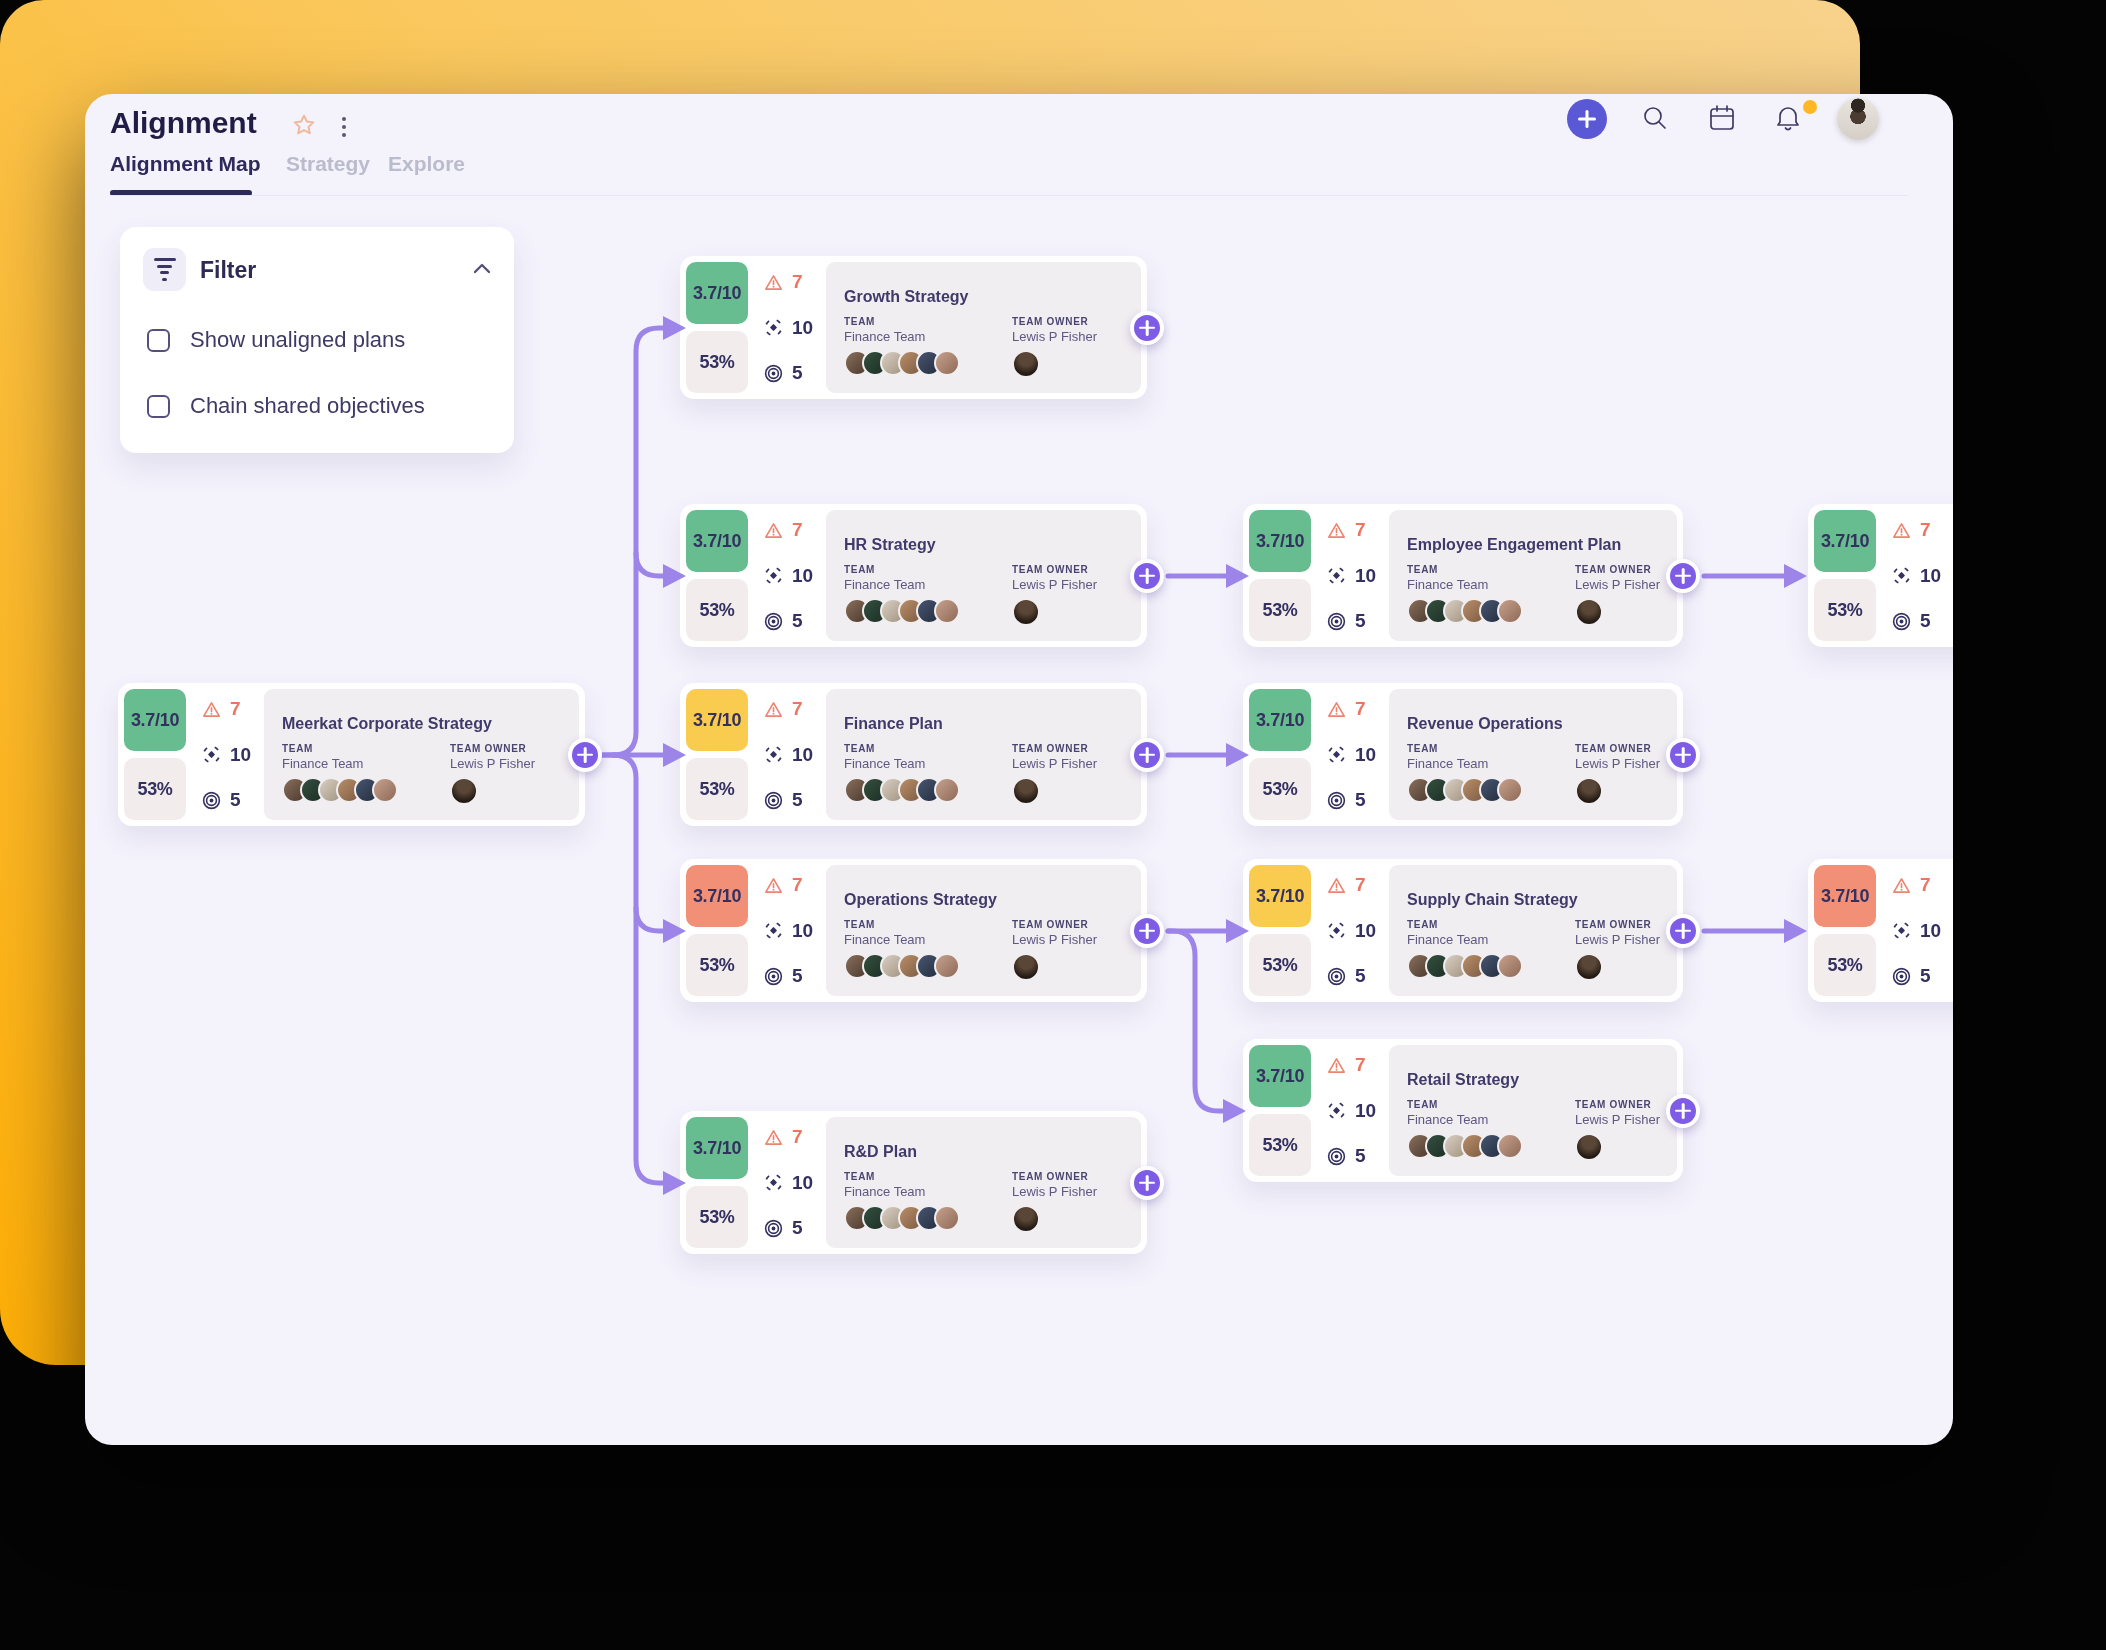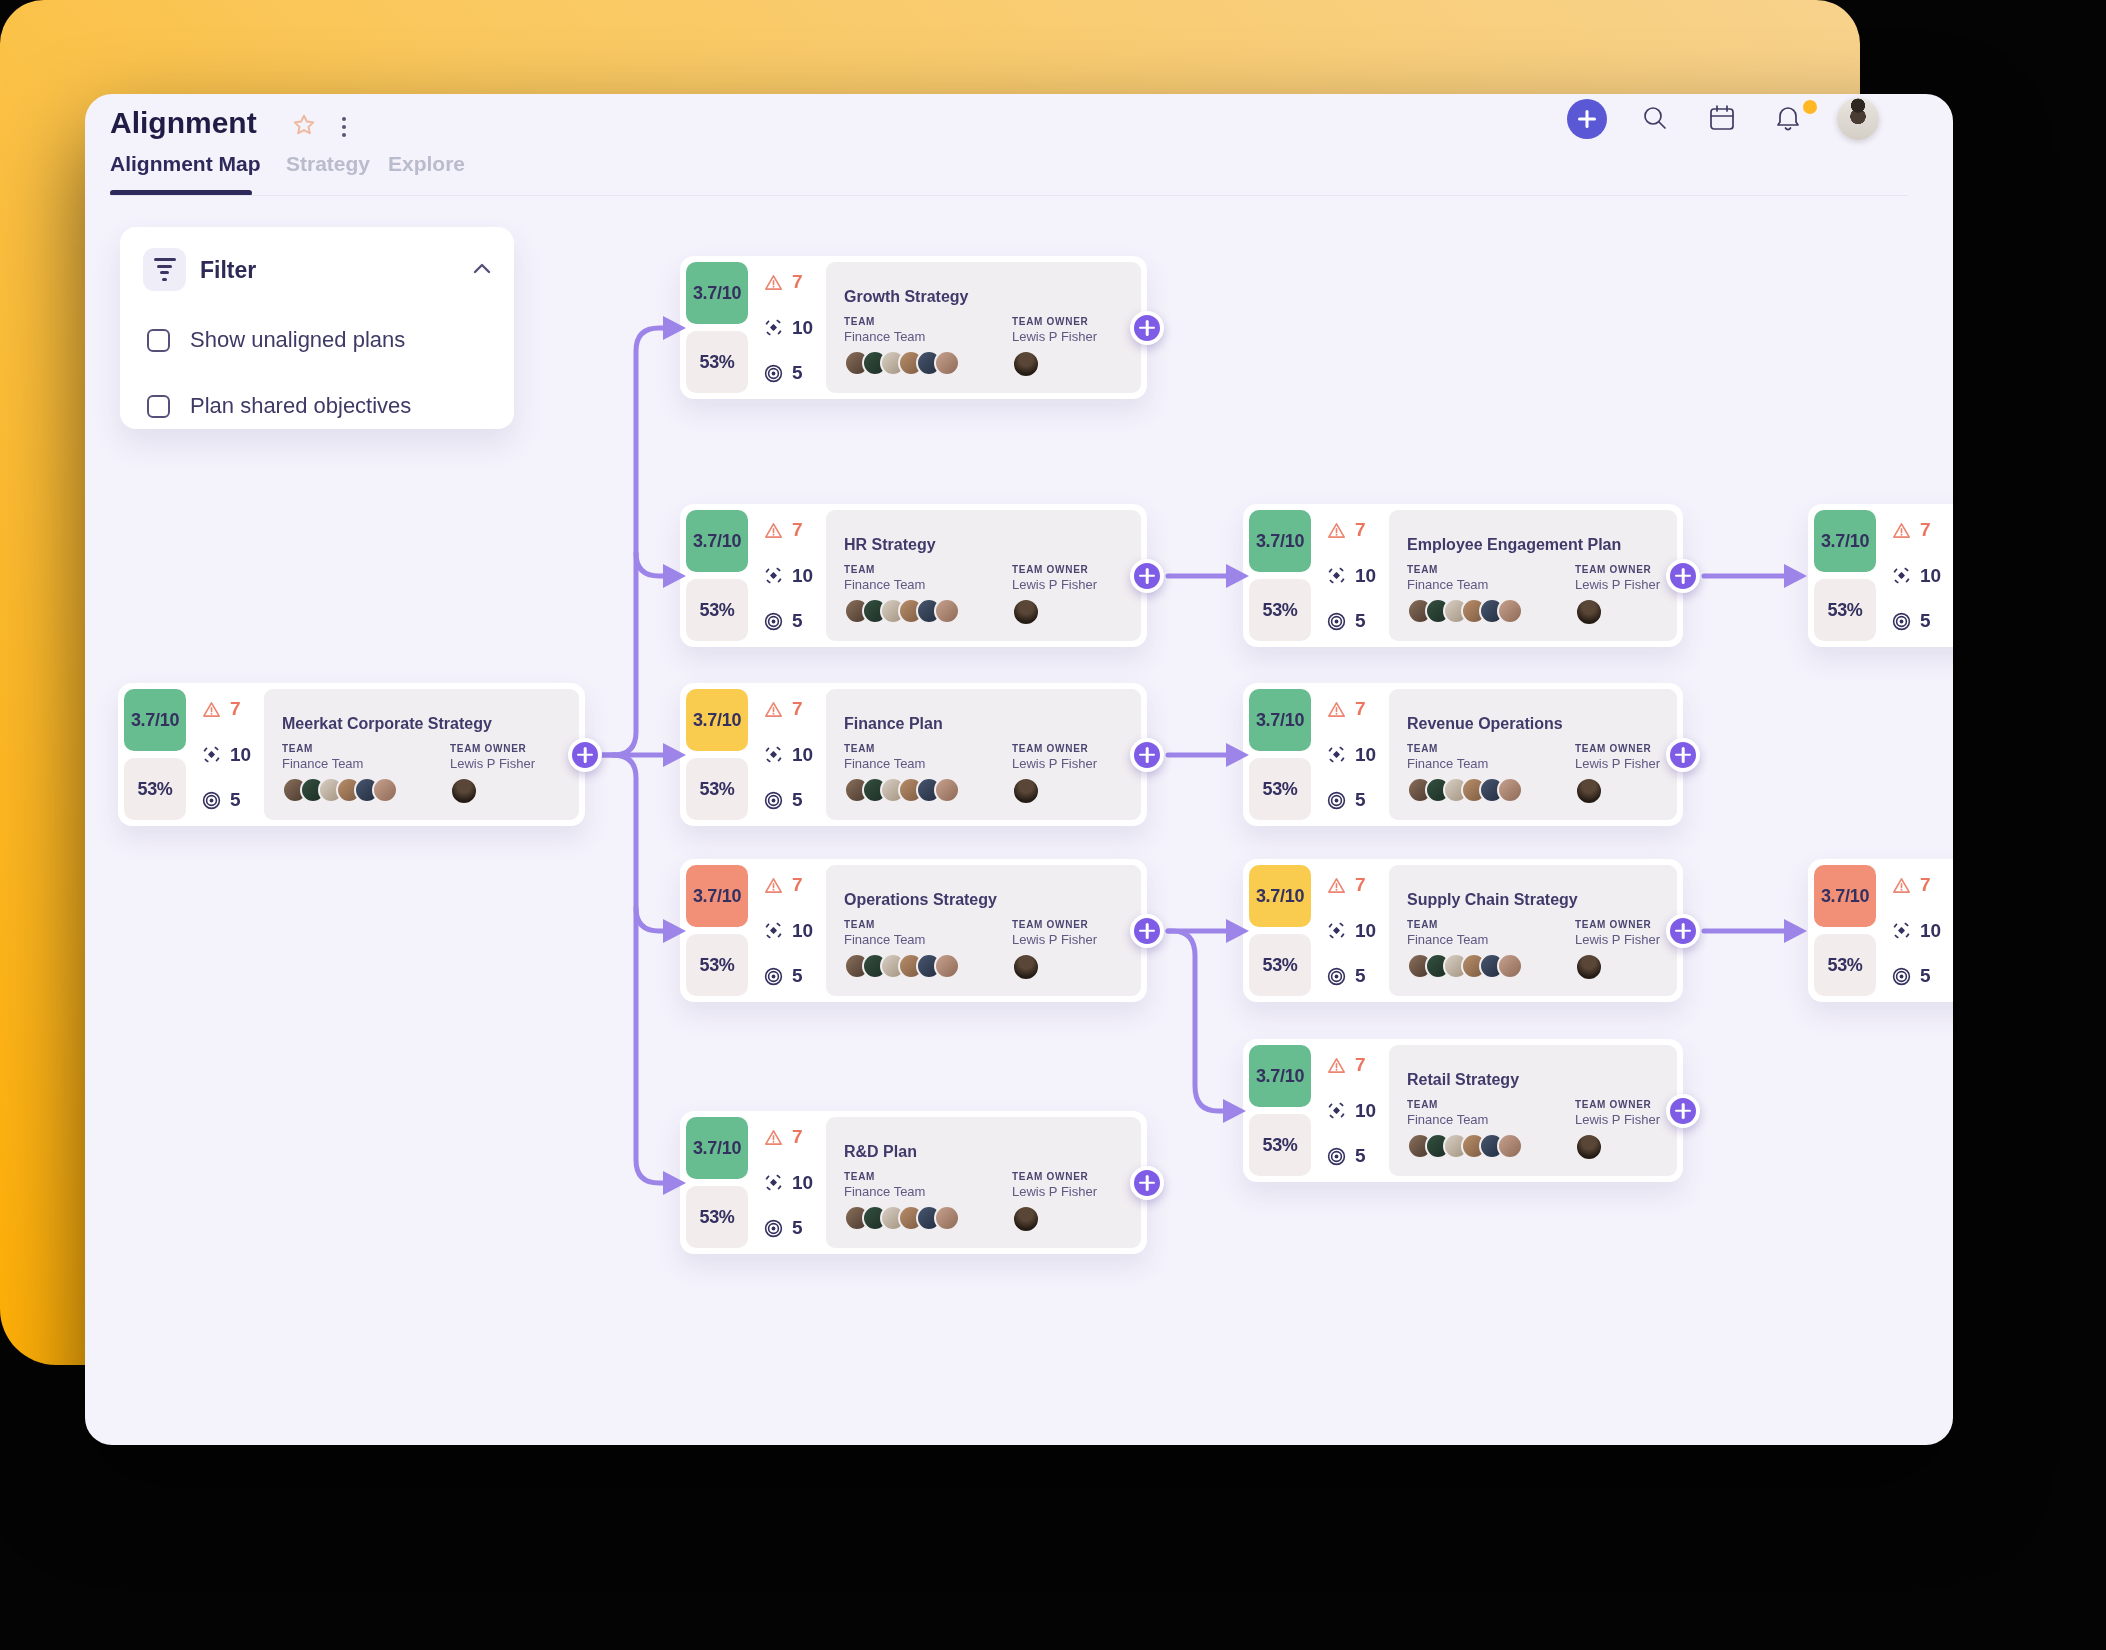--- a/index.html
+++ b/index.html
@@ -35,21 +35,21 @@
   .tb-ic{position:absolute;top:6px;width:36px;height:36px;}
   .tb-ic svg{width:36px;height:36px;stroke:#3F3B63;fill:none;stroke-width:1.7;stroke-linecap:round;stroke-linejoin:round;}
   .notif-dot{position:absolute;left:1718px;top:6px;width:14px;height:14px;border-radius:50%;background:#FFB824;}
   .topbar-avatar{position:absolute;left:1752px;top:4px;width:42px;height:42px;border-radius:50%;
     background:radial-gradient(circle at 50% 18%,#2e2620 0 17%,rgba(0,0,0,0) 18%),
                radial-gradient(circle at 50% 44%,#4a3c32 0 24%,rgba(0,0,0,0) 25%),
                linear-gradient(180deg,#e9e5df 0%,#d4cec6 100%);
     box-shadow:0 2px 6px rgba(0,0,0,.15);}
 
   
-  .filter-panel{position:absolute;left:35px;top:133px;width:394px;height:202px;background:#FFFFFF;border-radius:16px;
+  .filter-panel{position:absolute;left:35px;top:133px;width:394px;height:226px;background:#FFFFFF;border-radius:16px;
     box-shadow:0 14px 30px rgba(70,60,130,.10);z-index:5;}
   .filter-iconbox{position:absolute;left:23px;top:21px;width:43px;height:43px;border-radius:11px;background:#EFEDF8;
     display:flex;flex-direction:column;align-items:center;justify-content:center;gap:3.5px;}
   .filter-iconbox i{display:block;height:3px;border-radius:2px;background:#3A3562;}
   .filter-title{position:absolute;left:80px;top:30px;font-size:23px;font-weight:700;color:#2F2A55;}
   .filter-chevron{position:absolute;left:350px;top:30px;width:24px;height:24px;}
   .filter-chevron svg{stroke:#55507A;fill:none;stroke-width:2.4;stroke-linecap:round;stroke-linejoin:round;}
   .filter-opt{position:absolute;left:27px;display:flex;align-items:center;gap:20px;}
   .checkbox{width:23px;height:23px;border:2.4px solid #55507A;border-radius:6px;background:#fff;}
   .opt-label{font-size:22px;color:#3E3965;}
@@ -153,21 +153,21 @@
       <svg viewBox="0 0 24 24" width="24" height="24">
             <polyline points="5 15 12 8 19 15"></polyline>
           </svg>
     </div>
     <div class="filter-opt" style="top:100px;">
       <span class="checkbox"></span>
       <span class="opt-label">Show unaligned plans</span>
     </div>
     <div class="filter-opt" style="top:166px;">
       <span class="checkbox"></span>
-      <span class="opt-label">Plan shared objectives</span>
+      <span class="opt-label">Chain shared objectives</span>
     </div>
   </div>
 
   <svg class="connectors" width="1848" height="1331">
     <g stroke="#9C84E9" stroke-width="5" fill="none" stroke-linecap="round">
       <path d="M505 661 H530"></path>
       <path d="M528 661 Q551 661 551 638 V257 Q551 234 574 234 H580"></path>
       <path d="M528 661 Q551 661 551 684 V1066 Q551 1089 574 1089 H580"></path>
       <path d="M551 459 Q551 482 574 482 H580"></path>
       <path d="M551 814 Q551 837 574 837 H580"></path>

